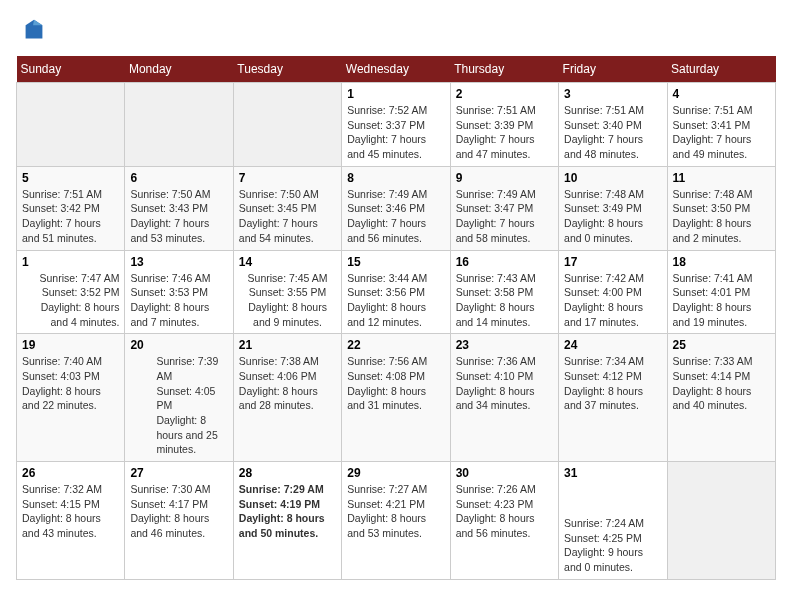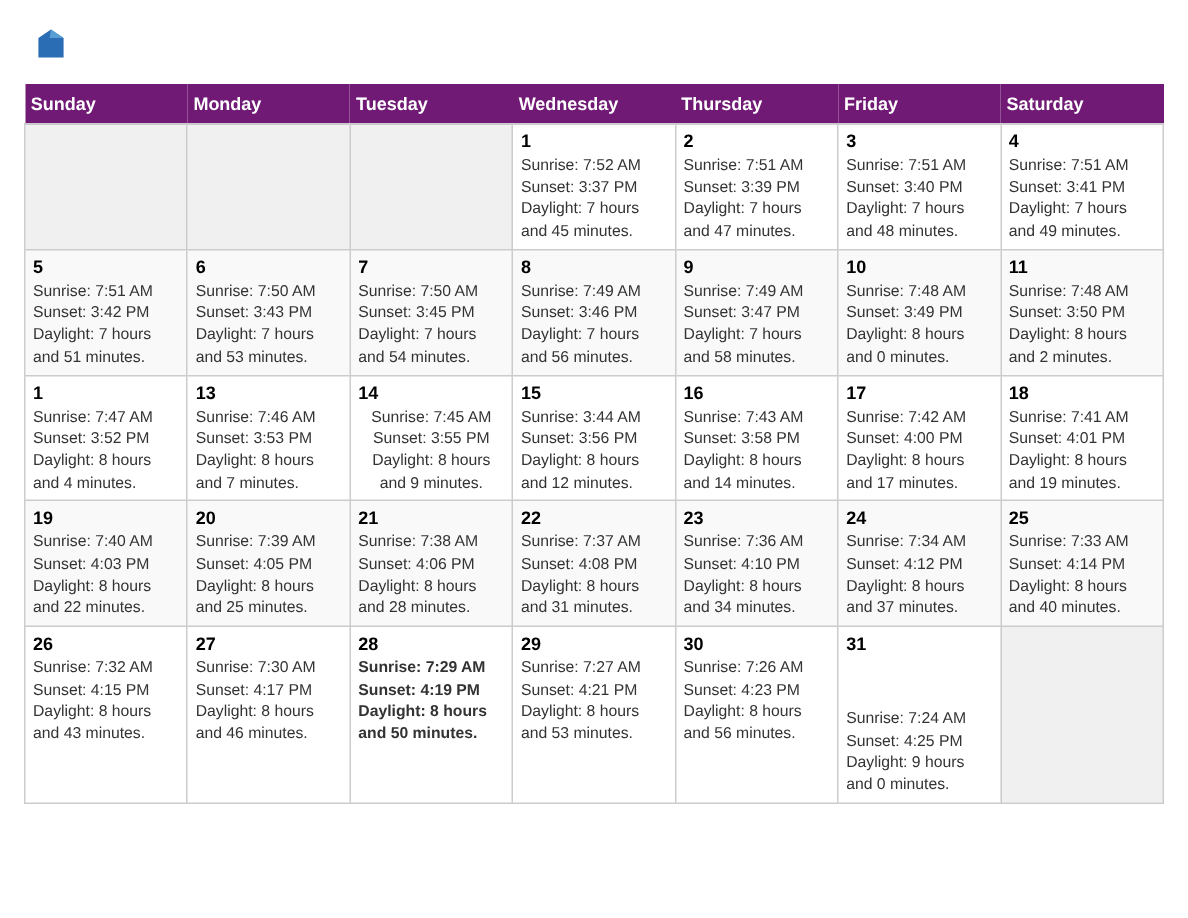--- a/index.html
+++ b/index.html
@@ -51,26 +51,26 @@
     .location {
       font-size: 14px;
       color: #555;
     }
     .calendar {
       width: 100%;
       border-collapse: collapse;
       font-size: 11px;
     }
     .calendar th {
-      background-color: #701a75;
+      background-color: #7f1d1d;
       color: #fff;
       padding: 6px 4px;
       text-align: left;
       font-size: 12px;
-      font-weight: bold;
+      font-weight: normal;
     }
     .calendar td {
       border: 1px solid #ccc;
       vertical-align: top;
       padding: 4px 5px;
       width: calc(100% / 7);
       min-height: 80px;
       background: #fff;
     }
     .calendar tr:nth-child(even) td {
@@ -193,21 +193,21 @@
         <td>
           <span class="day-number">11</span>
           <div class="day-info" style="white-space: pre-line;">Sunrise: 7:48 AM
 Sunset: 3:50 PM
 Daylight: 8 hours and 2 minutes.</div>
         </td>
       </tr>
       <tr>
         <td>
           <span class="day-number">1</span>
-          <div class="day-info" style="white-space: pre-line;">Sunrise: 7:47 AM
+          <div class="day-info" style="white-space: pre-line; text-align: right;">Sunrise: 7:47 AM
 Sunset: 3:52 PM
 Daylight: 8 hours and 4 minutes.</div>
         </td>
         <td>
           <span class="day-number">13</span>
           <div class="day-info" style="white-space: pre-line;">Sunrise: 7:46 AM
 Sunset: 3:53 PM
 Daylight: 8 hours and 7 minutes.</div>
         </td>
         <td>
@@ -243,33 +243,33 @@
       </tr>
       <tr>
         <td>
           <span class="day-number">19</span>
           <div class="day-info" style="white-space: pre-line;">Sunrise: 7:40 AM
 Sunset: 4:03 PM
 Daylight: 8 hours and 22 minutes.</div>
         </td>
         <td>
           <span class="day-number">20</span>
-          <div class="day-info" style="white-space: pre-line;">Sunrise: 7:39 AM
+          <div class="day-info" style="white-space: pre-line; margin-left: 26px;">Sunrise: 7:39 AM
 Sunset: 4:05 PM
 Daylight: 8 hours and 25 minutes.</div>
         </td>
         <td>
           <span class="day-number">21</span>
           <div class="day-info" style="white-space: pre-line;">Sunrise: 7:38 AM
 Sunset: 4:06 PM
 Daylight: 8 hours and 28 minutes.</div>
         </td>
         <td>
           <span class="day-number">22</span>
-          <div class="day-info" style="white-space: pre-line;">Sunrise: 7:37 AM
+          <div class="day-info" style="white-space: pre-line;">Sunrise: 7:56 AM
 Sunset: 4:08 PM
 Daylight: 8 hours and 31 minutes.</div>
         </td>
         <td>
           <span class="day-number">23</span>
           <div class="day-info" style="white-space: pre-line;">Sunrise: 7:36 AM
 Sunset: 4:10 PM
 Daylight: 8 hours and 34 minutes.</div>
         </td>
         <td>

